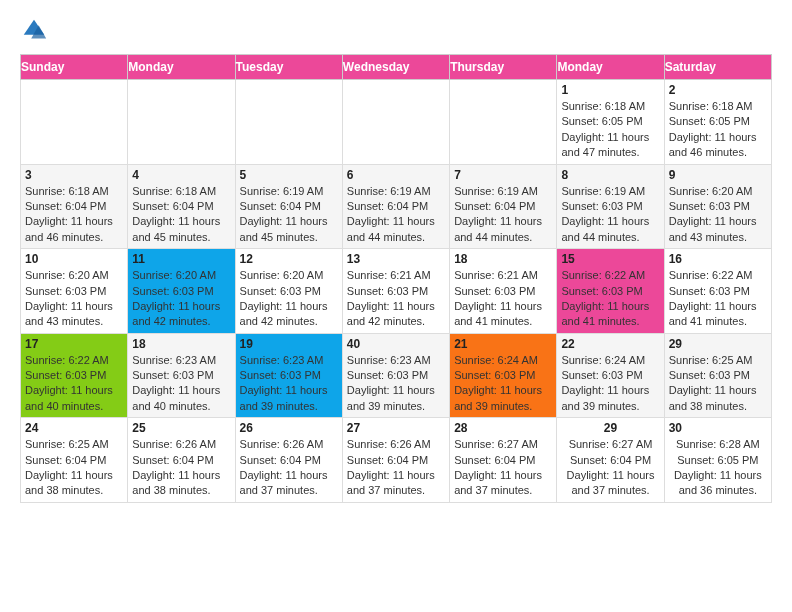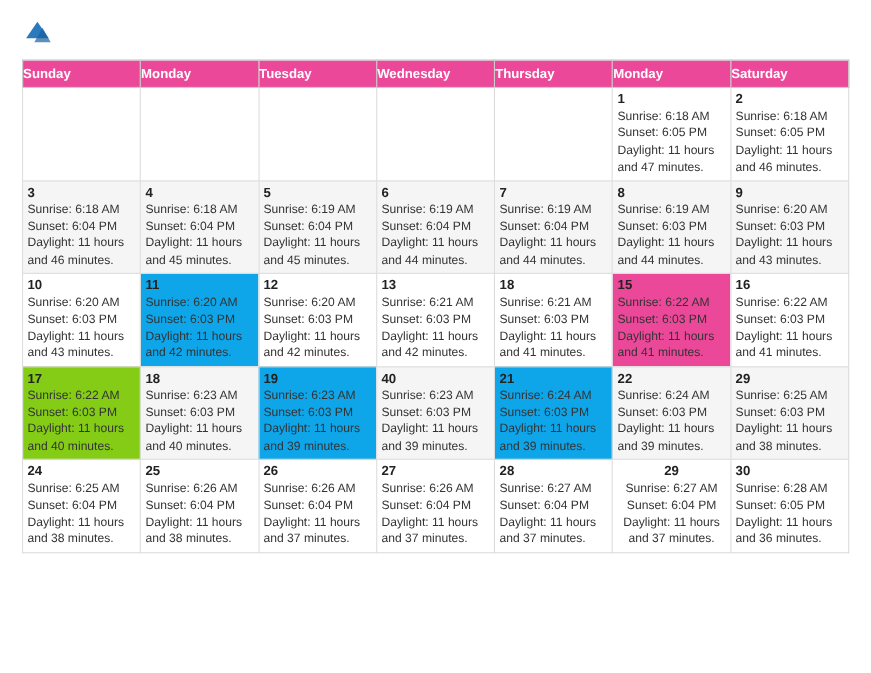--- a/index.html
+++ b/index.html
@@ -271,21 +271,21 @@
 Daylight: 11 hours
 and 39 minutes.</div>
           </td>
           <td style="background: rgb(245, 245, 245);">
             <span class="day-num">40</span>
             <div class="cell-info" style="white-space: pre-line;">Sunrise: 6:23 AM
 Sunset: 6:03 PM
 Daylight: 11 hours
 and 39 minutes.</div>
           </td>
-          <td style="background: #0ea5e9;">
+          <td style="background: #f97316;">
             <span class="day-num">21</span>
             <div class="cell-info" style="white-space: pre-line;">Sunrise: 6:24 AM
 Sunset: 6:03 PM
 Daylight: 11 hours
 and 39 minutes.</div>
           </td>
           <td style="background: rgb(245, 245, 245);">
             <span class="day-num">22</span>
             <div class="cell-info" style="white-space: pre-line;">Sunrise: 6:24 AM
 Sunset: 6:03 PM
@@ -338,21 +338,21 @@
           </td>
           <td style="background: rgb(255, 255, 255); text-align: center;">
             <span class="day-num">29</span>
             <div class="cell-info" style="white-space: pre-line;">Sunrise: 6:27 AM
 Sunset: 6:04 PM
 Daylight: 11 hours
 and 37 minutes.</div>
           </td>
           <td style="background: rgb(255, 255, 255);">
             <span class="day-num">30</span>
-            <div class="cell-info" style="white-space: pre-line;">Sunrise: 6:28 AM
+            <div class="cell-info" style="white-space: pre-line; text-align: center;">Sunrise: 6:28 AM
 Sunset: 6:05 PM
 Daylight: 11 hours
 and 36 minutes.</div>
           </td>
         </tr>
       </tbody>
   </table>
 </div>
 
 </body></html>

